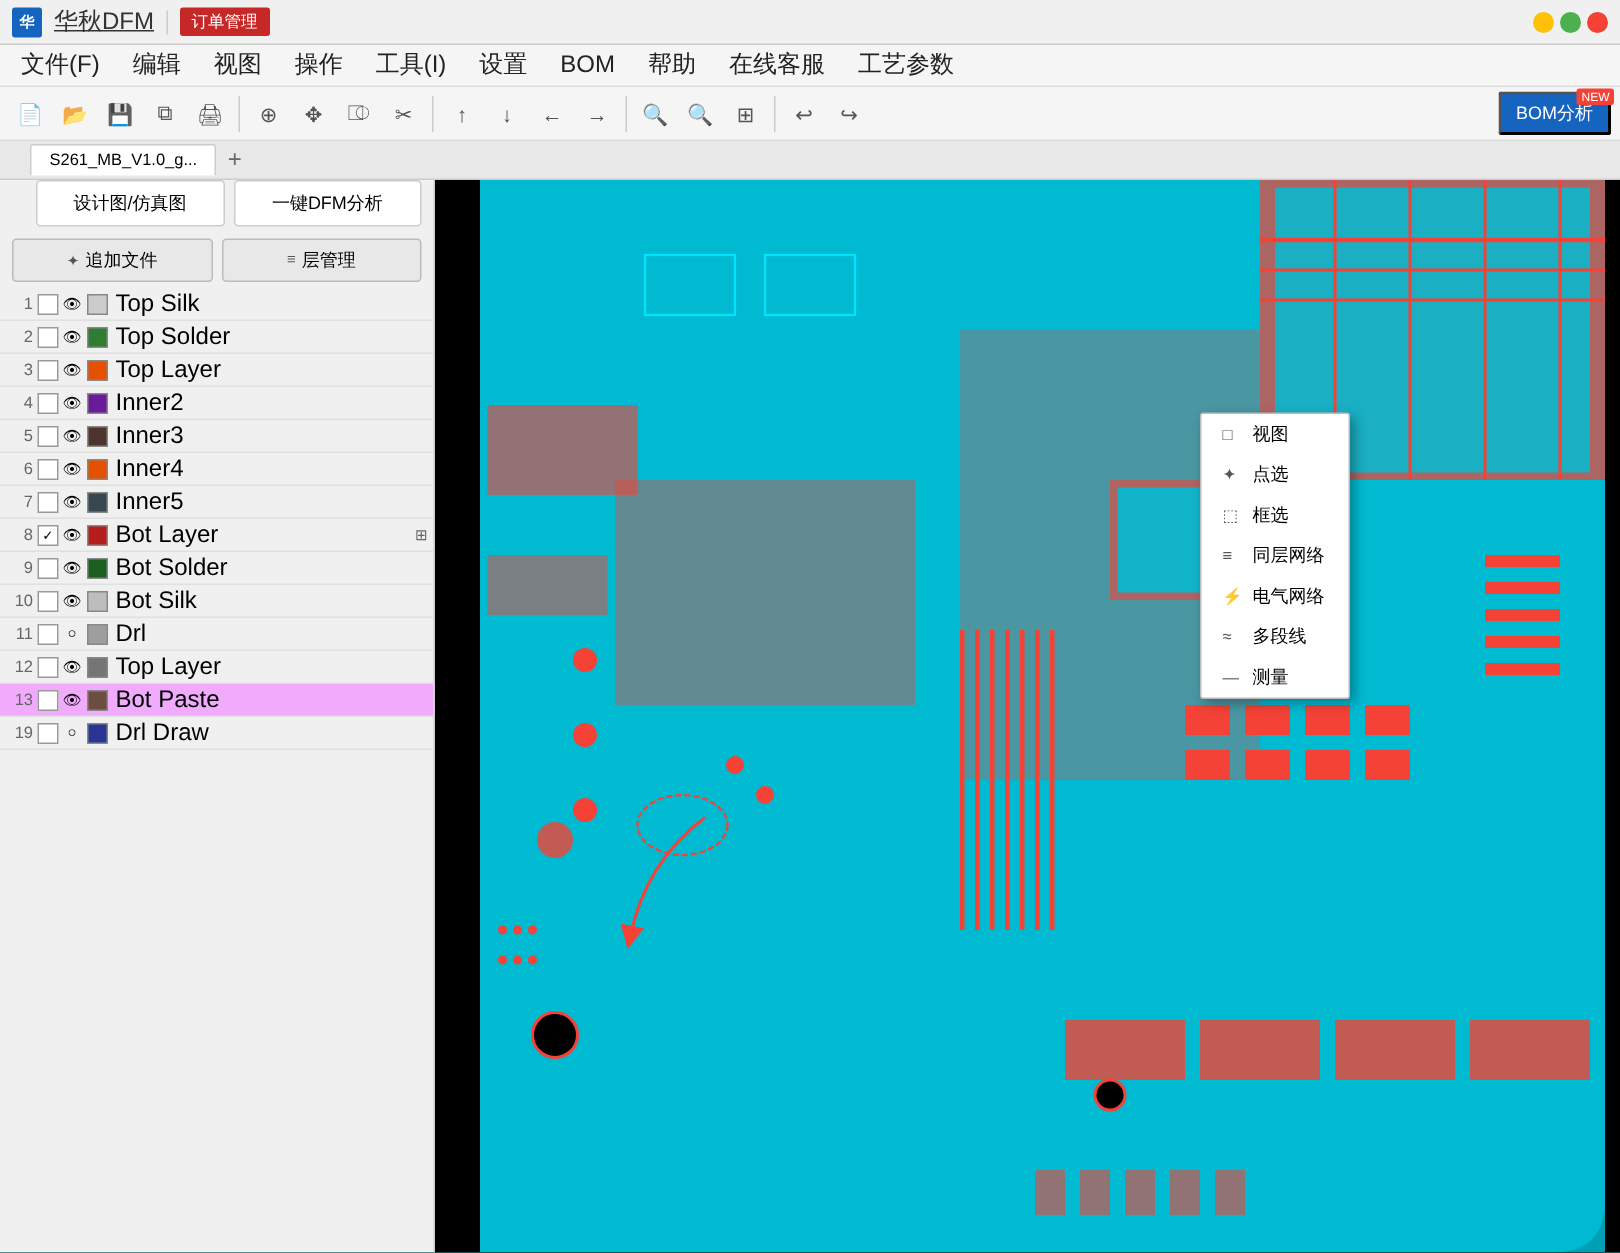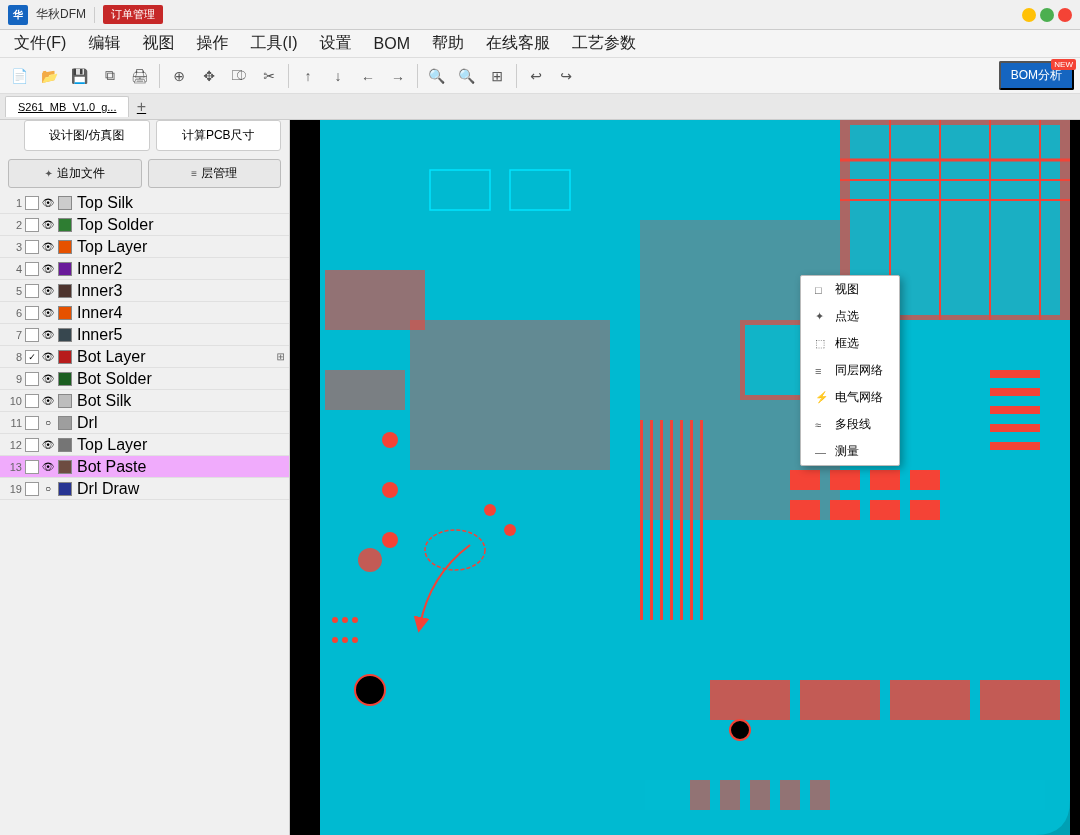--- a/index.html
+++ b/index.html
@@ -15,21 +15,21 @@
       border-bottom: 1px solid #ccc;
       gap: 8px;
     }
     .title-bar-logo {
       width: 20px; height: 20px;
       background: #1565c0;
       border-radius: 2px;
       display: flex; align-items: center; justify-content: center;
       color: white; font-size: 10px; font-weight: bold;
     }
-    .title-bar-text { font-size: 12px; color: #333; }
+    .title-bar-text { font-size: 16px; color: #333; text-decoration: underline; }
     .title-bar-divider { width: 1px; height: 16px; background: #ccc; }
     .title-bar-app {
       background: #c62828; color: white;
       padding: 2px 8px; border-radius: 2px; font-size: 11px;
     }
     .title-controls { margin-left: auto; display: flex; gap: 4px; }
     .title-ctrl-btn { width: 14px; height: 14px; border-radius: 50%; cursor: pointer; }
     .title-ctrl-btn.min { background: #ffc107; }
     .title-ctrl-btn.max { background: #4caf50; }
     .title-ctrl-btn.close { background: #f44336; }
@@ -93,24 +93,23 @@
       padding: 1px 3px;
       border-radius: 2px;
     }
 
     
     .tab-bar {
       height: 26px;
       background: #e8e8e8;
       display: flex;
       align-items: center;
-      padding: 0 5px;
+      padding: 0 20px;
       border-bottom: 1px solid #ccc;
       gap: 2px;
-      text-decoration: underline;
     }
     .tab-item {
       background: white;
       padding: 4px 12px;
       font-size: 11px;
       border: 1px solid #ccc;
       border-bottom: none;
       cursor: pointer;
       border-radius: 2px 2px 0 0;
     }
@@ -291,21 +290,21 @@
 <div class="tab-bar">
   <div class="tab-item">S261_MB_V1.0_g...</div>
   <div class="tab-add">+</div>
 </div>
 
 <div class="main-layout">
 
   <div class="left-panel">
     <div class="action-row">
       <div class="action-btn">设计图/仿真图</div>
-      <div class="action-btn">计算PCB尺寸</div>
+      <div class="action-btn">一键DFM分析</div>
     </div>
     <div class="tools-row">
       <div class="tool-btn">
         <span class="tool-btn-icon">✦</span>
         <span>追加文件</span>
       </div>
       <div class="tool-btn">
         <span class="tool-btn-icon">≡</span>
         <span>层管理</span>
       </div>

